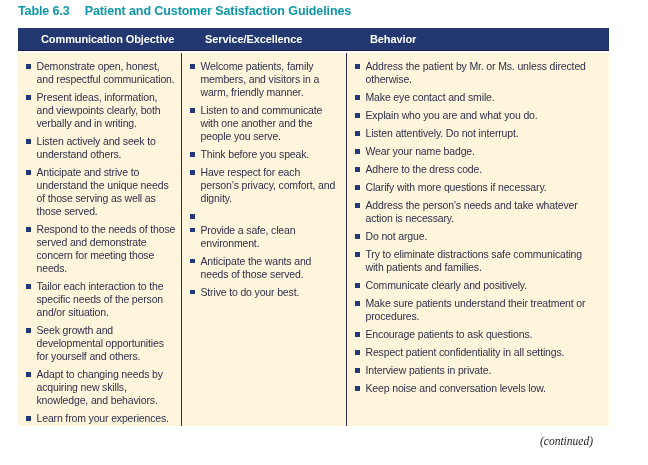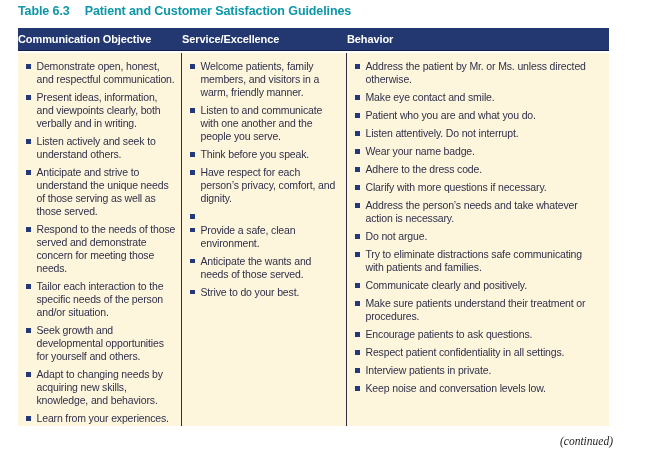--- a/index.html
+++ b/index.html
@@ -22,21 +22,21 @@
     text-align:right;
   }
   .table-title .title-num{margin-right:15px;}
   .guide-table{position:absolute;left:18px;top:28px;width:591px;}
   .thead{
     display:flex;align-items:center;height:22px;
     background:var(--header-navy);color:#ffffff;
     font-weight:bold;font-size:11px;letter-spacing:-0.1px;
     border-bottom:1px solid #141f4e;
   }
-  .th{box-sizing:border-box;padding-left:0;}
+  .th{box-sizing:border-box;padding-left:23px;}
   .th-1{width:164px;}
   .th-2{width:165px;}
   .th-3{flex:1;}
   .tbody{
     display:flex;background:var(--body-cream);
     height:373px;margin-top:2px;overflow:hidden;
   }
   .tcol{box-sizing:border-box;padding:7px 5px 0 8px;}
   .tcol-1{width:164px;border-right:1px solid var(--divider);}
   .tcol-2{width:165px;border-right:1px solid var(--divider);}
@@ -45,21 +45,21 @@
   ul.items li{
     display:flex;gap:6px;margin:0 0 5px 0;
     font-size:10.5px;line-height:13px;letter-spacing:-0.15px;
     color:var(--text-dark);
   }
   .bullet{
     flex:0 0 auto;width:4.5px;height:4.5px;
     background:var(--bullet-navy);margin-top:4px;
   }
   .continued{
-    position:absolute;right:35px;top:435px;
+    position:absolute;right:55px;top:435px;
     font-family:"Liberation Serif", serif;font-style:italic;
     font-size:11.5px;color:#1c1c1c;
   }
 </style>
 </head>
 <body>
 
 <div class="page">
 
   <div class="table-title">
@@ -153,21 +153,21 @@
             <li>
               <span class="bullet"></span>
               <span>Address the patient by Mr. or Ms. unless directed otherwise.</span>
             </li>
             <li>
               <span class="bullet"></span>
               <span>Make eye contact and smile.</span>
             </li>
             <li>
               <span class="bullet"></span>
-              <span>Patient who you are and what you do.</span>
+              <span>Explain who you are and what you do.</span>
             </li>
             <li>
               <span class="bullet"></span>
               <span>Listen attentively. Do not interrupt.</span>
             </li>
             <li>
               <span class="bullet"></span>
               <span>Wear your name badge.</span>
             </li>
             <li>

